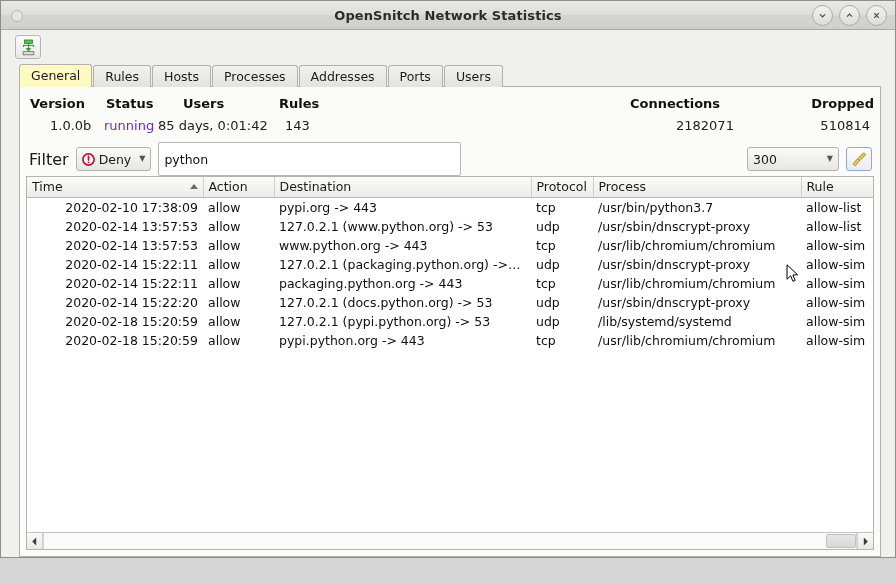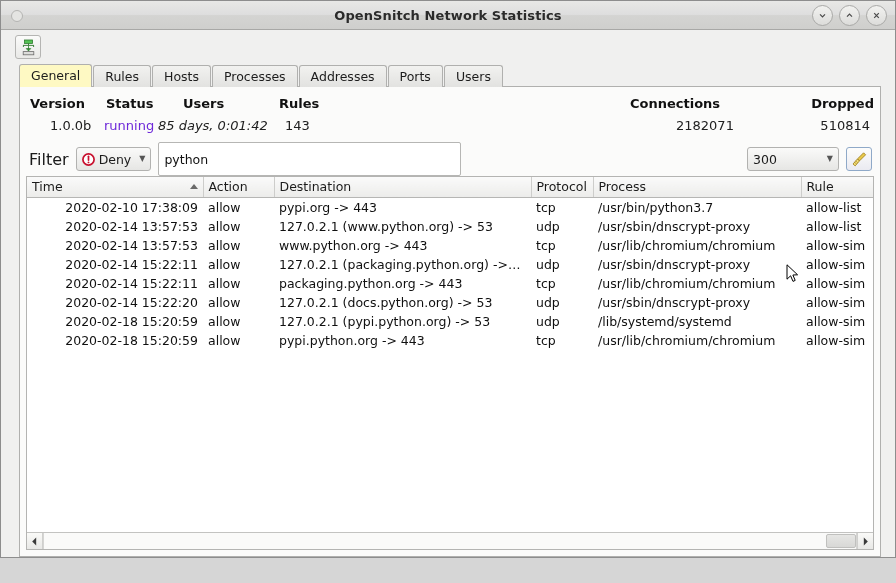--- a/index.html
+++ b/index.html
@@ -395,21 +395,21 @@
   <div class="page">
 
     <div class="stats">
       <span class="stat-h" style="left:4px;">Version</span>
       <span class="stat-v" style="left:24px;">1.0.0b</span>
 
       <span class="stat-h" style="left:80px;">Status</span>
       <span class="stat-v green" style="left:78px;">running</span>
 
       <span class="stat-h" style="left:157px;">Users</span>
-      <span class="stat-v" style="left:132px;font-style:italic;">85 days, 0:01:42</span>
+      <span class="stat-v" style="left:132px;">85 days, 0:01:42</span>
 
       <span class="stat-h" style="left:253px;">Rules</span>
       <span class="stat-v" style="left:259px;">143</span>
 
       <span class="stat-h" style="left:604px;">Connections</span>
       <span class="stat-v" style="left:650px;">2182071</span>
 
       <span class="stat-h" style="right:0;">Dropped</span>
       <span class="stat-v" style="right:4px;">510814</span>
     </div>

